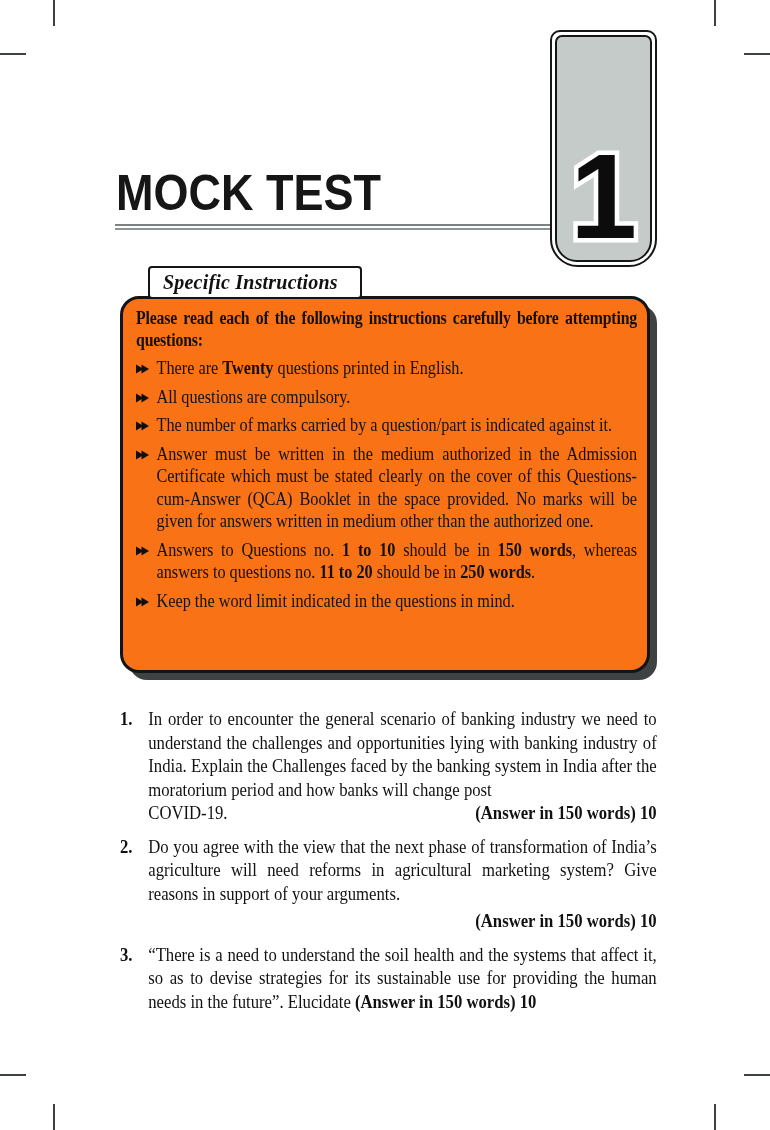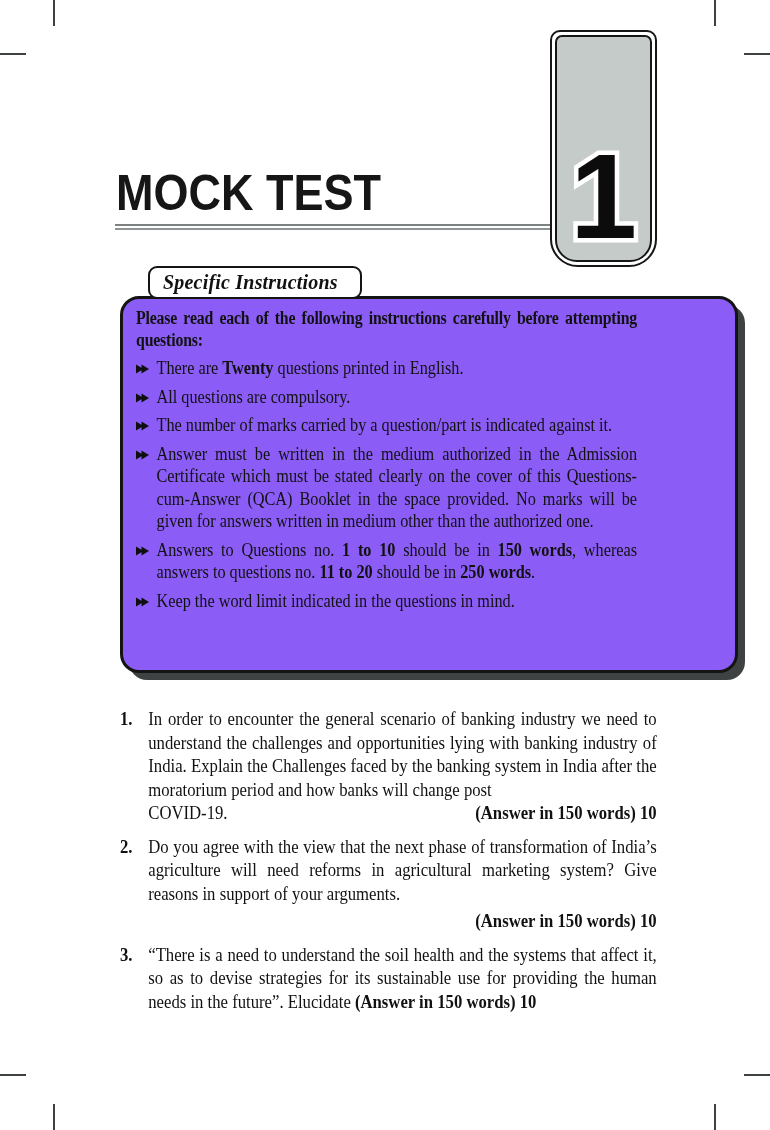--- a/index.html
+++ b/index.html
@@ -27,29 +27,29 @@
   }
   #chapter-inner{
     width:100%;height:100%;box-sizing:border-box;position:relative;
     background:#c5cbc9;border:2px solid #161616;border-radius:7px 7px 22px 22px;
   }
   #chapter-num{position:absolute;left:0;bottom:4px;width:100%;height:130px;}
 
   
   #tab{
     position:absolute;left:148px;top:266px;width:214px;height:33px;box-sizing:border-box;
-    background:#ffffff;border:2px solid #141414;border-radius:9px;z-index:3;
+    background:#ffffff;border:2px solid #141414;border-radius:4px;z-index:3;
     display:flex;align-items:center;padding-left:13px;
   }
   #tab-label{font-weight:700;font-style:italic;font-size:20px;letter-spacing:0.2px;}
 
   
   #inst-box{
-    position:absolute;left:120px;top:296px;width:618px;height:377px;box-sizing:border-box;
-    background:#8b5cf6;border:3px solid #141414;border-radius:19px;z-index:2;
+    position:absolute;left:120px;top:296px;width:530px;height:377px;box-sizing:border-box;
+    background:#f97316;border:3px solid #141414;border-radius:19px;z-index:2;
     box-shadow:8px 8px 0 -1px #3f4242;
     padding:8px 10px 8px 13px;
   }
   #inst-scale{width:586px;transform:scaleX(0.855);transform-origin:0 0;}
   .inst-heading{
     font-weight:700;font-size:18.5px;line-height:22px;letter-spacing:-0.2px;word-spacing:-0.5px;
     text-align:justify;margin:0 0 3px 0;
   }
   .inst-item{display:flex;margin-top:6px;}
   .bullet{

